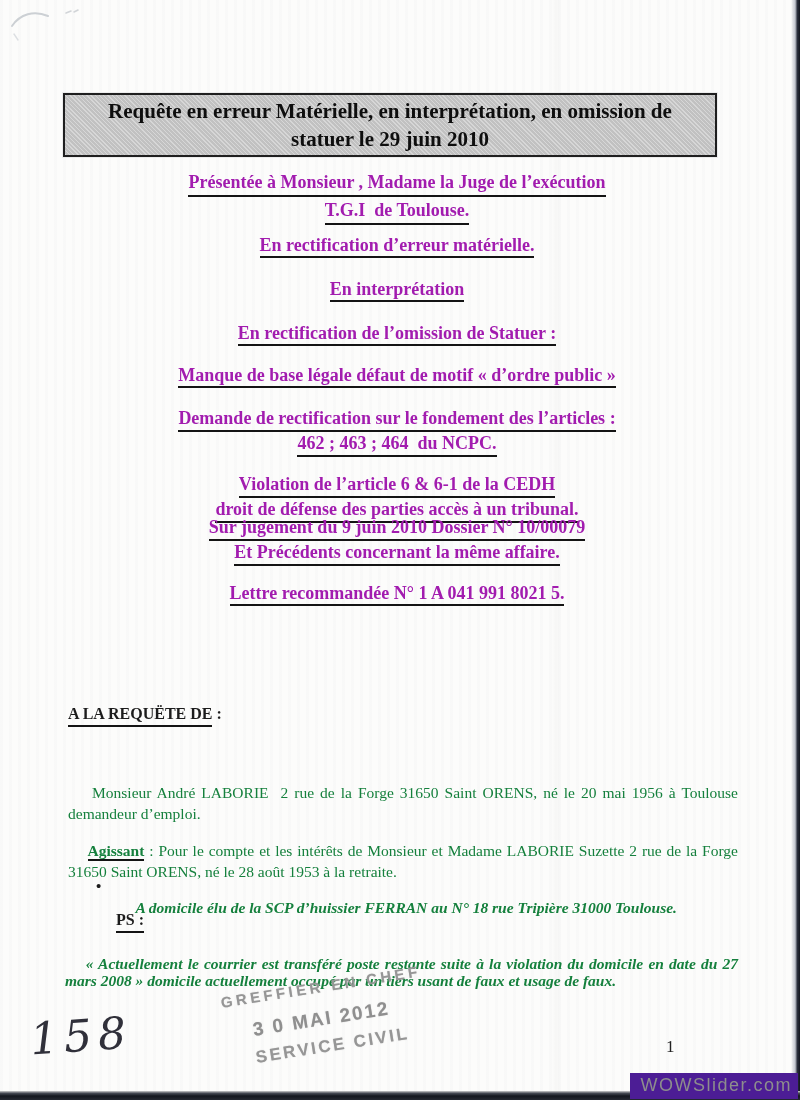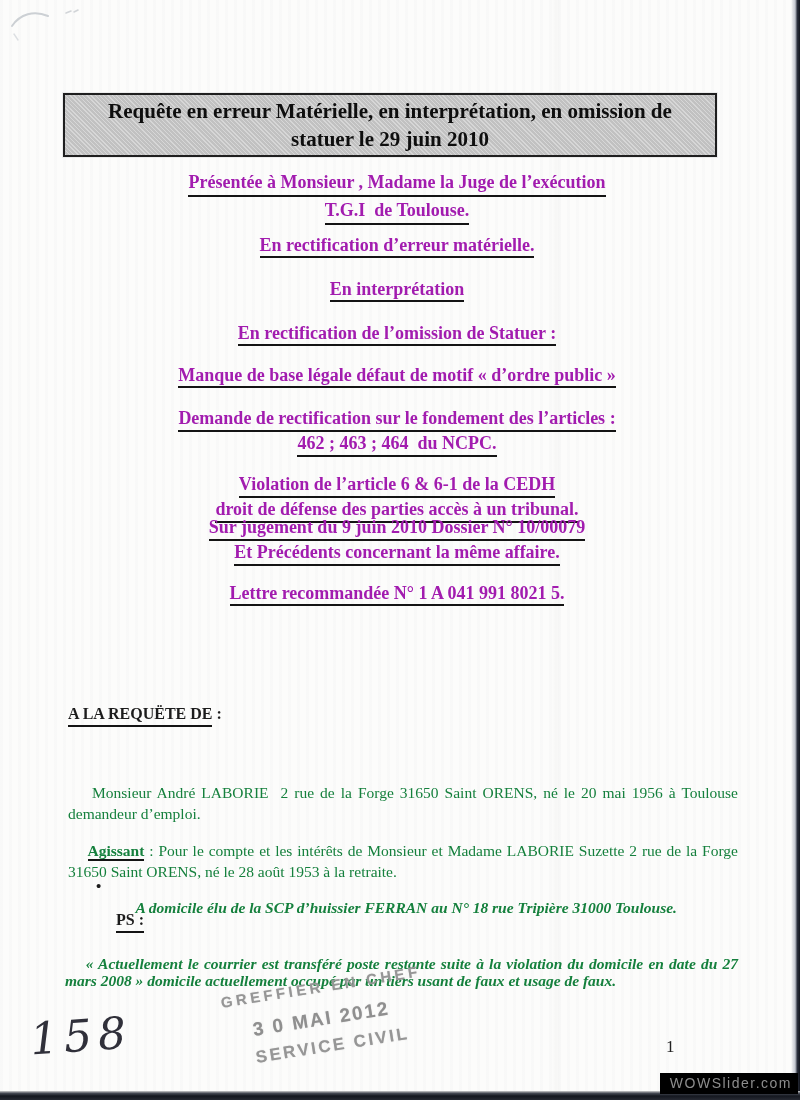--- a/index.html
+++ b/index.html
@@ -52,21 +52,21 @@
   .stamp3{left:256px;top:1048px;font-size:17px;letter-spacing:2.5px;font-weight:700;transform:rotate(-9deg);}
 
   
   .handwriting{
     left:30px;top:1010px;font-family:"DejaVu Serif", serif;font-style:italic;font-weight:400;
     font-size:44px;letter-spacing:6px;color:#30303a;transform:rotate(-4deg);z-index:3;
   }
   .pagenum{left:666px;top:1037px;font-size:17px;color:#222;}
   .watermark{
     right:2px;top:1073px;z-index:6;font-family:"Liberation Sans", sans-serif;
-    font-size:14px;letter-spacing:1.5px;color:#8d8d8d;background:#000000;
+    font-size:18px;letter-spacing:1.5px;color:#8d8d8d;background:#4c1d95;
     padding:2px 6px 3px 10px;
   }
 
   
   .frame-right{
     position:absolute;top:0;right:0;width:9px;height:100%;z-index:4;
     background:linear-gradient(to right, rgba(110,120,145,0) 0%, rgba(95,105,130,0.35) 45%, #2a2f3c 70%, #12151d 100%);
   }
   .frame-bottom{
     position:absolute;left:0;bottom:0;width:100%;height:9px;z-index:5;

